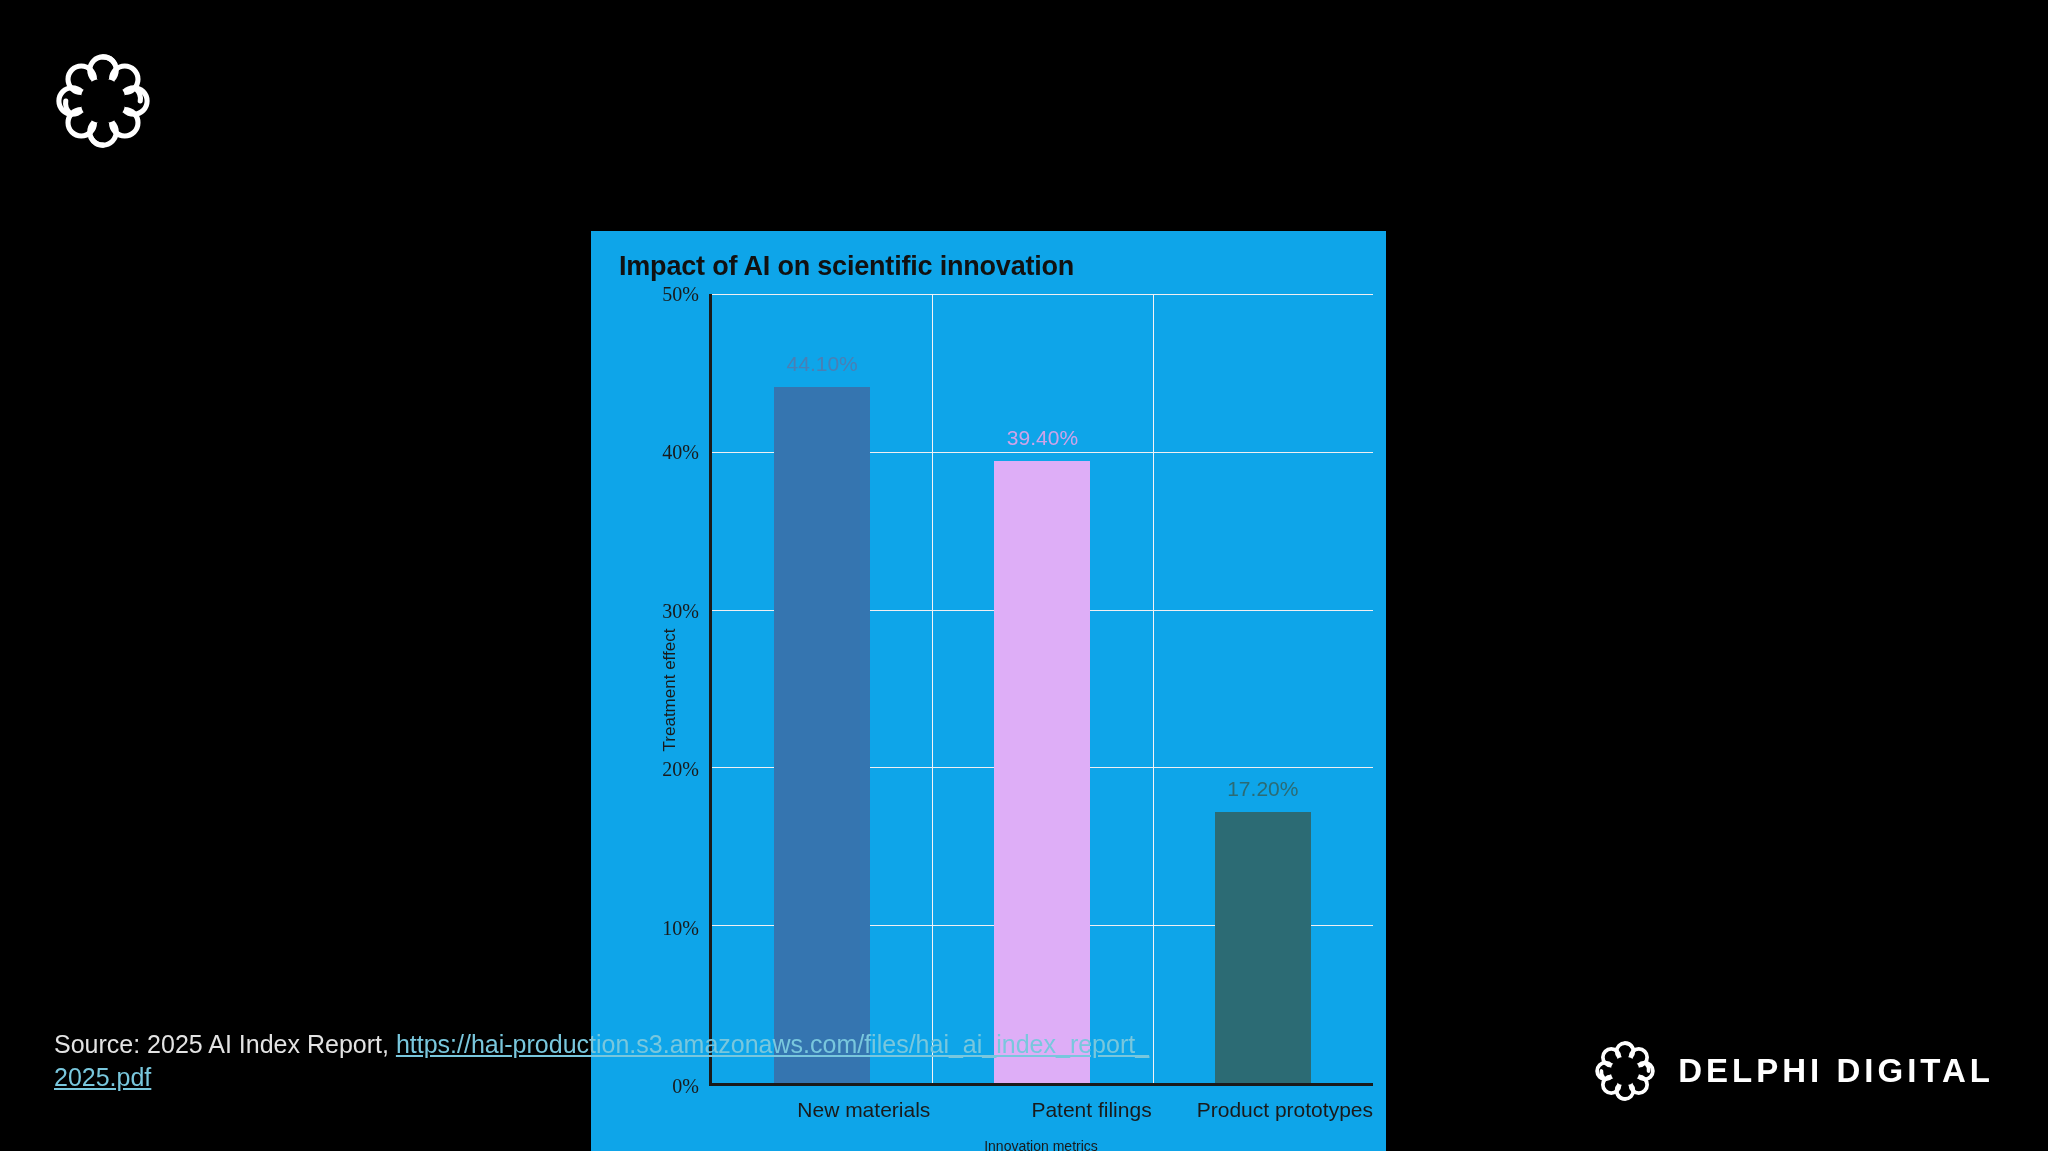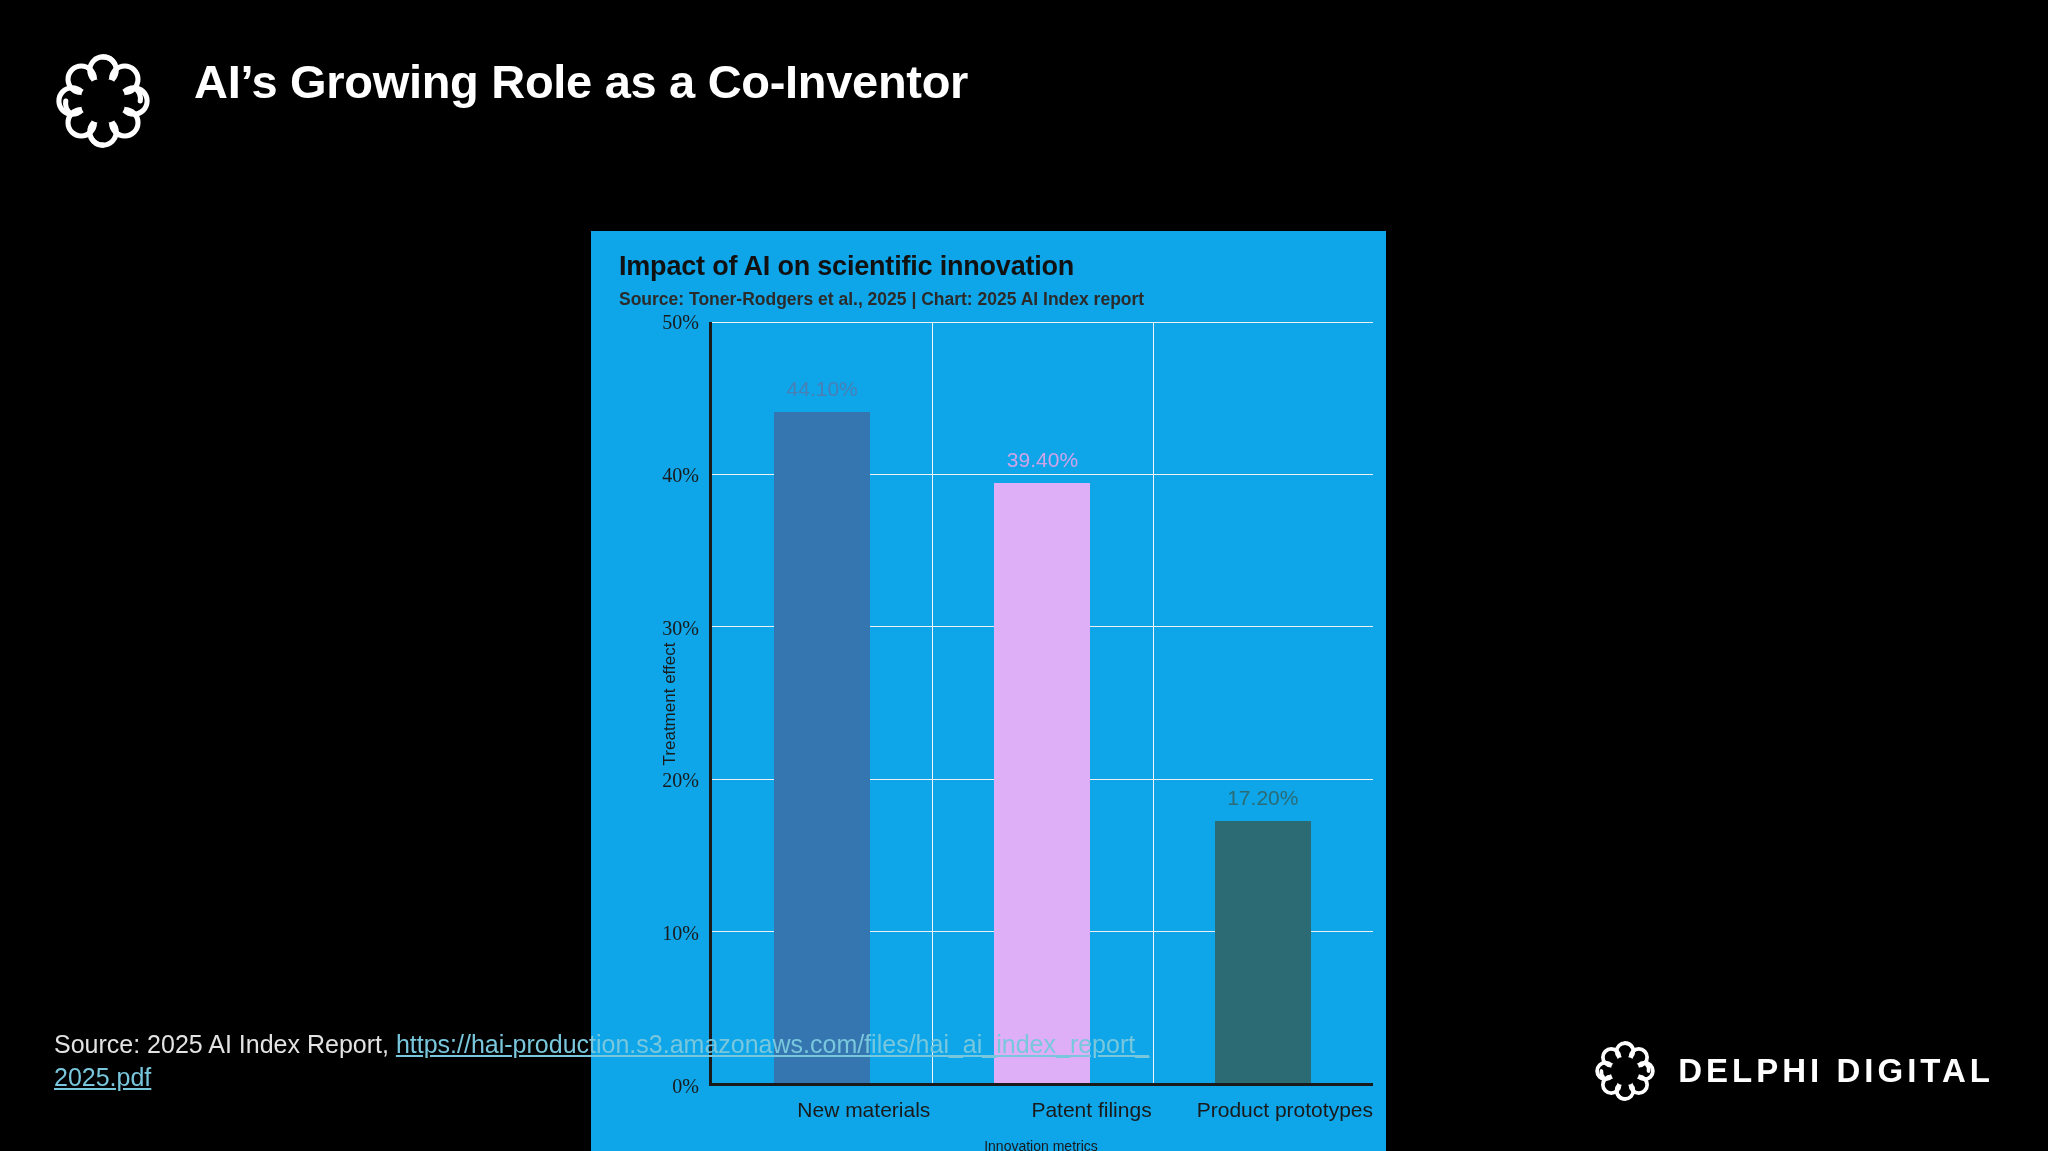--- a/index.html
+++ b/index.html
@@ -270,27 +270,25 @@
       <circle cx="50" cy="50" r="23" fill="#000000"></circle>
       <g fill="none" stroke="#ffffff" stroke-width="5.2" stroke-linecap="round">
         <path d="M50 5 A13.5 13.5 0 0 1 62 12"></path>
         <path d="M84 38 A13.5 13.5 0 0 1 88 50"></path>
         <path d="M50 95 A13.5 13.5 0 0 1 38 88"></path>
         <path d="M16 62 A13.5 13.5 0 0 1 12 50"></path>
       </g>
     </svg>
   </div>
   <div class="header-text">
-    <div class="page-title">AI’s Growing Role as a Co-Inventor</div>
   </div>
 </div>
 
 <div class="chart-card">
   <div class="chart-title">Impact of AI on scientific innovation</div>
-  <div class="chart-source">Source: Toner-Rodgers et al., 2025 | Chart: 2025 AI Index report</div>
 
   <div class="plot-wrap">
     <div class="ylabel">Treatment effect</div>
     <div class="ytick-col" id="ytick-col">
         <div class="ytick" style="top: 0%;">50%</div>
         <div class="ytick" style="top: 20%;">40%</div>
         <div class="ytick" style="top: 40%;">30%</div>
         <div class="ytick" style="top: 60%;">20%</div>
         <div class="ytick" style="top: 80%;">10%</div>
         <div class="ytick" style="top: 100%;">0%</div>

